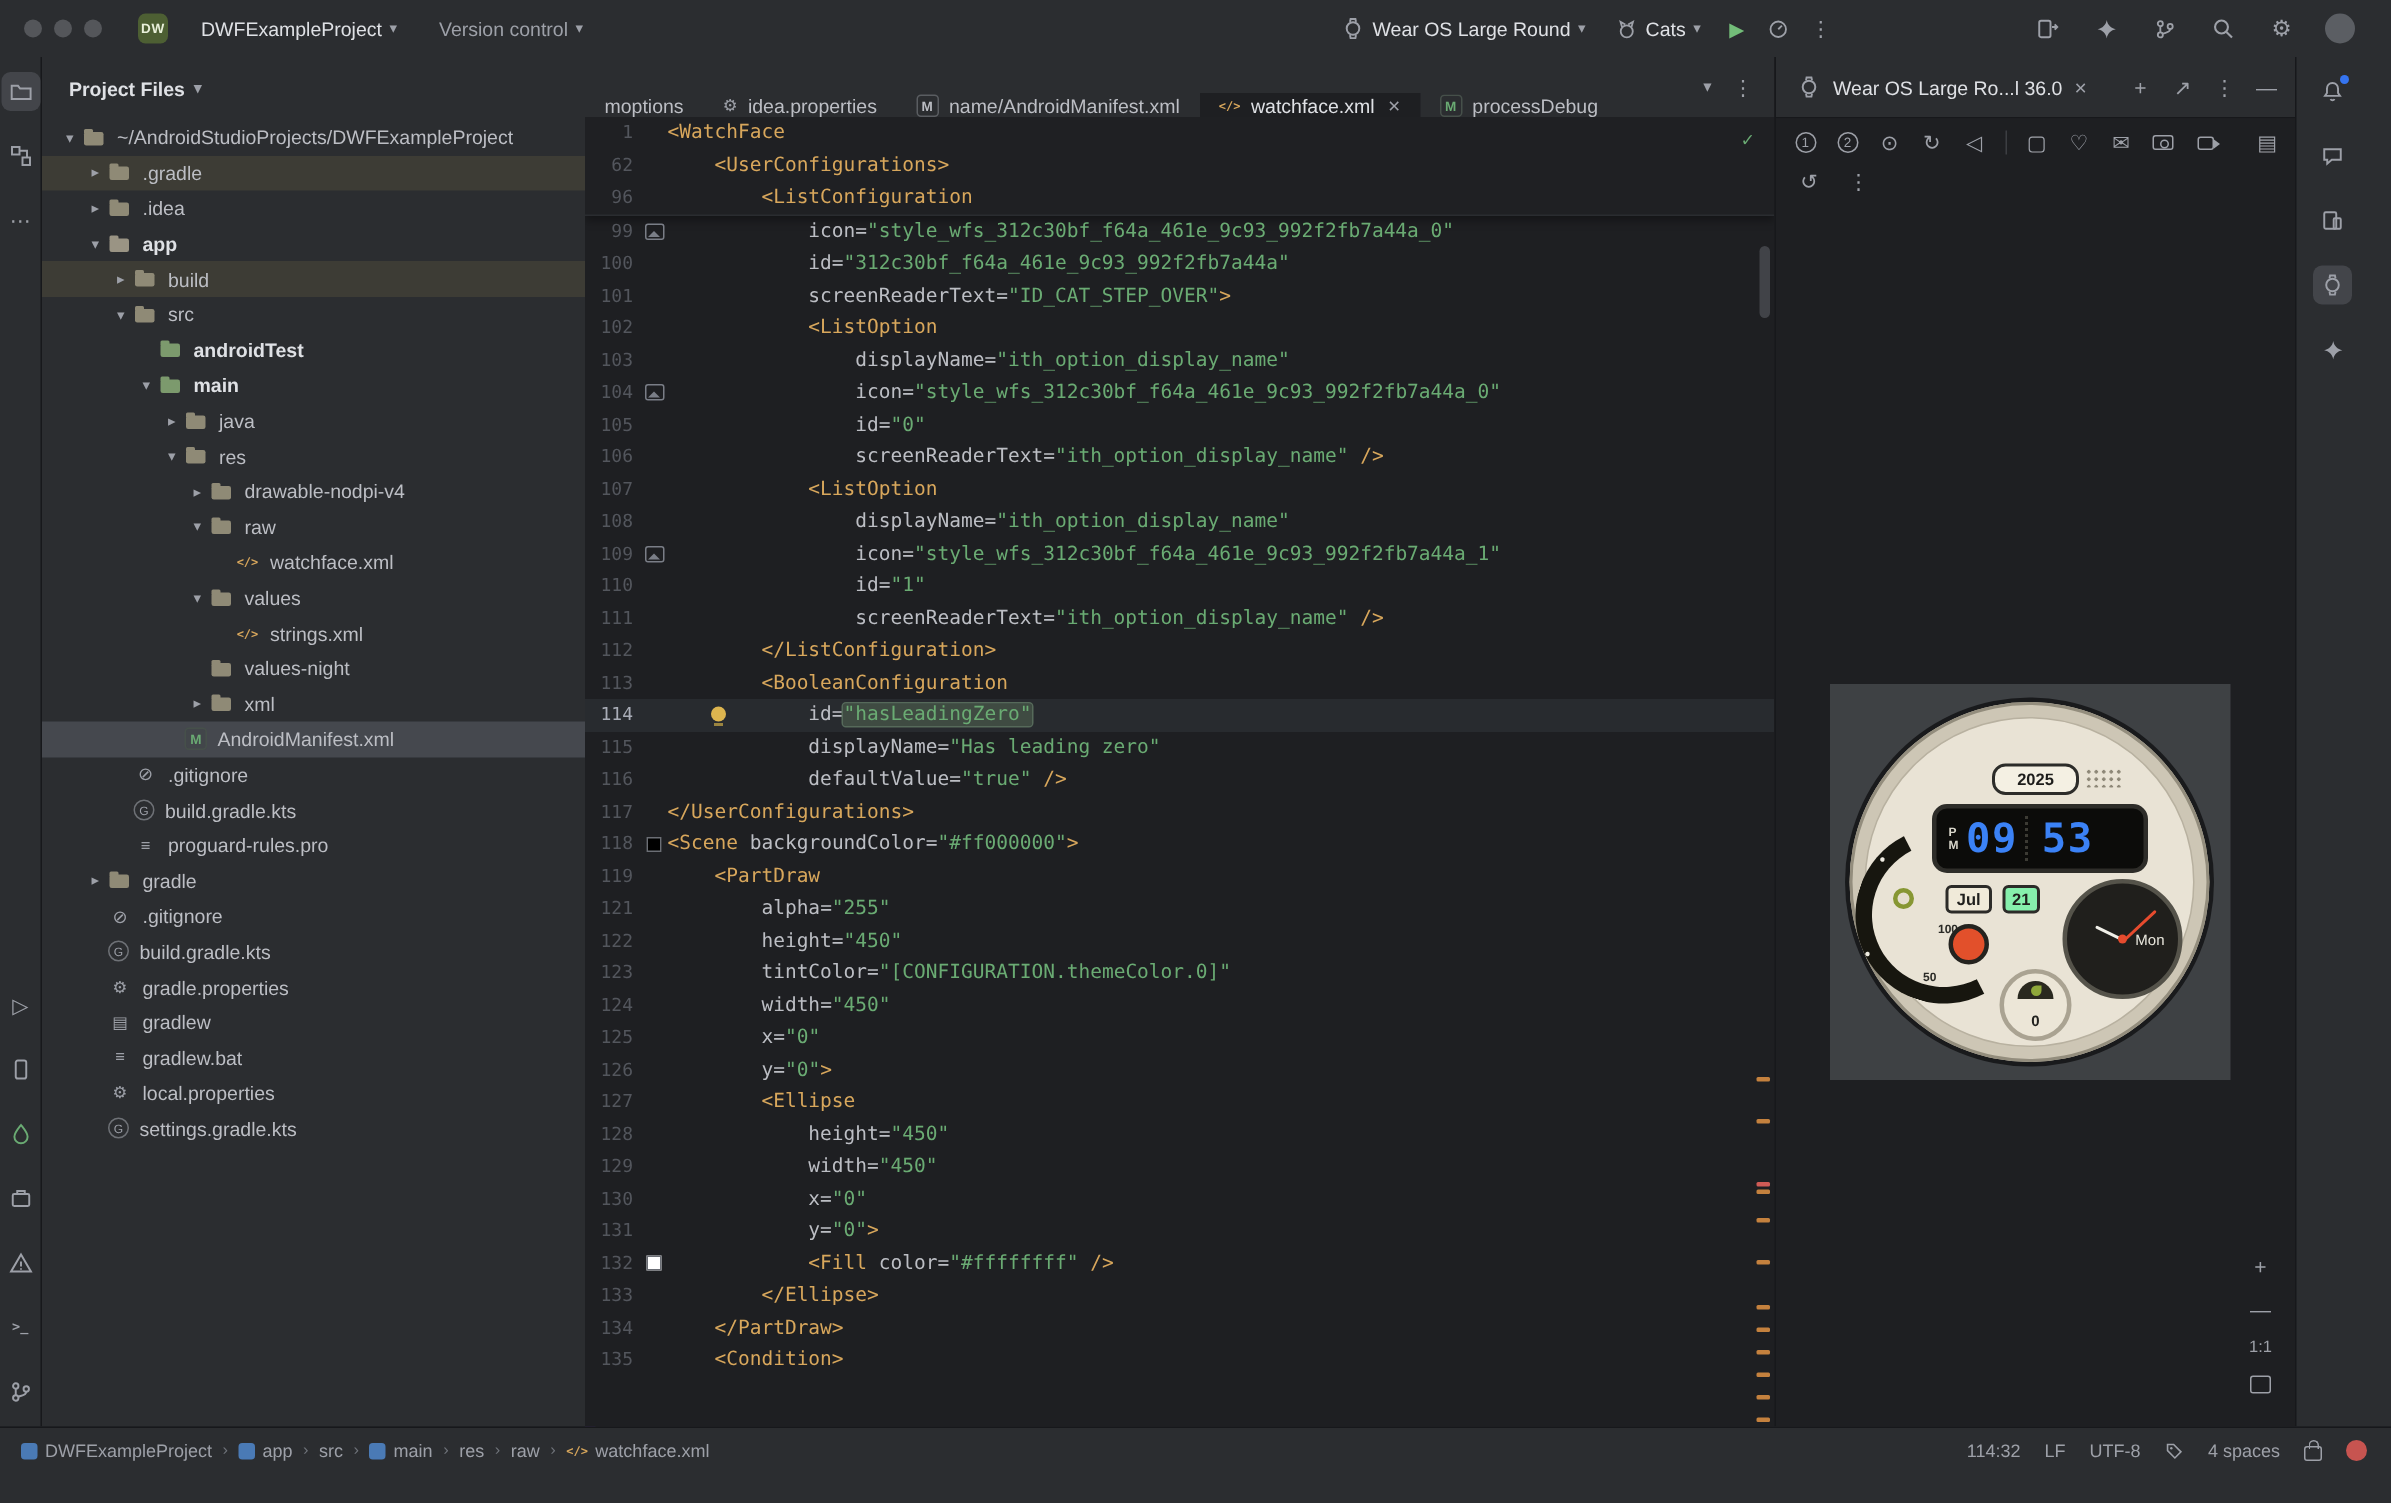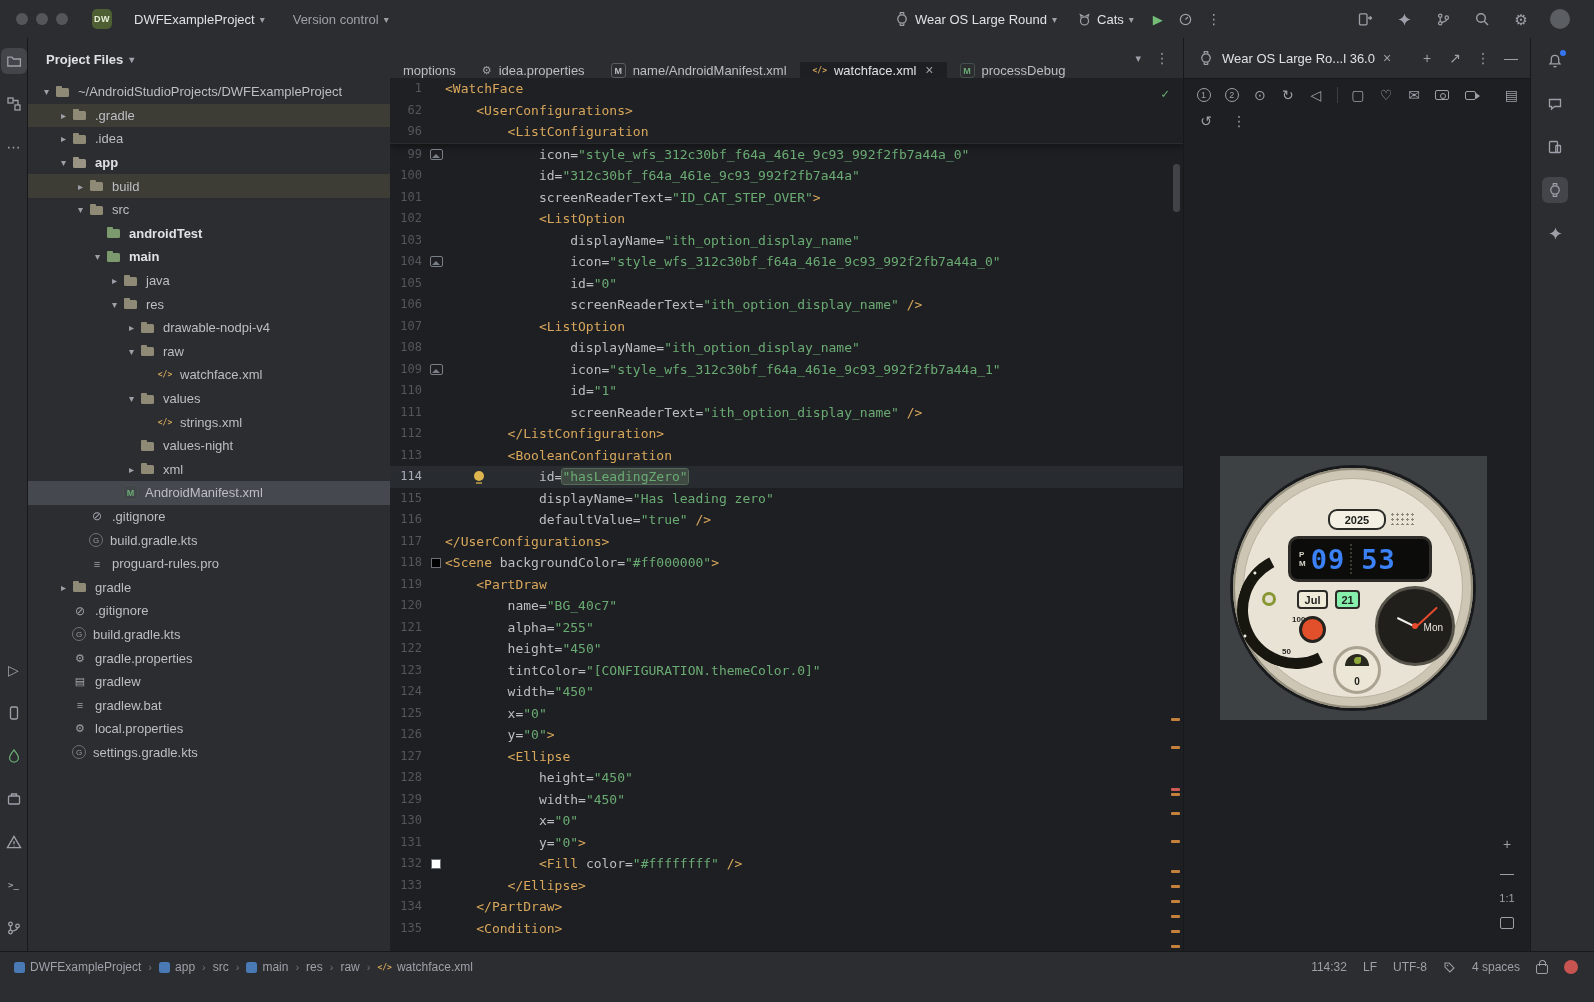--- a/index.html
+++ b/index.html
@@ -546,21 +546,20 @@
           <div class="crow"><span class="lnum">110</span><span class="gslot"></span><span class="codetext"><span class="ind" style="width: 16ch;"></span><span class="tk-a">id</span><span class="tk-p">=</span><span class="tk-s">"1"</span></span></div>
           <div class="crow"><span class="lnum">111</span><span class="gslot"></span><span class="codetext"><span class="ind" style="width: 16ch;"></span><span class="tk-a">screenReaderText</span><span class="tk-p">=</span><span class="tk-s">"ith_option_display_name"</span><span class="tk-t"> /&gt;</span></span></div>
           <div class="crow"><span class="lnum">112</span><span class="gslot"></span><span class="codetext"><span class="ind" style="width: 8ch;"></span><span class="tk-t">&lt;/ListConfiguration&gt;</span></span></div>
           <div class="crow"><span class="lnum">113</span><span class="gslot"></span><span class="codetext"><span class="ind" style="width: 8ch;"></span><span class="tk-t">&lt;BooleanConfiguration</span></span></div>
           <div class="crow cur"><span class="lnum">114</span><span class="gslot"></span><span class="bulb"></span><span class="codetext"><span class="ind" style="width: 12ch;"></span><span class="tk-a">id</span><span class="tk-p">=</span><span class="tk-s tk-hl">"hasLeadingZero"</span></span></div>
           <div class="crow"><span class="lnum">115</span><span class="gslot"></span><span class="codetext"><span class="ind" style="width: 12ch;"></span><span class="tk-a">displayName</span><span class="tk-p">=</span><span class="tk-s">"Has leading zero"</span></span></div>
           <div class="crow"><span class="lnum">116</span><span class="gslot"></span><span class="codetext"><span class="ind" style="width: 12ch;"></span><span class="tk-a">defaultValue</span><span class="tk-p">=</span><span class="tk-s">"true"</span><span class="tk-t"> /&gt;</span></span></div>
           <div class="crow"><span class="lnum">117</span><span class="gslot"></span><span class="codetext"><span class="ind" style="width: 0ch;"></span><span class="tk-t">&lt;/UserConfigurations&gt;</span></span></div>
           <div class="crow"><span class="lnum">118</span><span class="gslot"><span class="gswatch" style="background: rgb(0, 0, 0);"></span></span><span class="codetext"><span class="ind" style="width: 0ch;"></span><span class="tk-t">&lt;Scene </span><span class="tk-a">backgroundColor</span><span class="tk-p">=</span><span class="tk-s">"#ff000000"</span><span class="tk-t">&gt;</span></span></div>
           <div class="crow"><span class="lnum">119</span><span class="gslot"></span><span class="codetext"><span class="ind" style="width: 4ch;"></span><span class="tk-t">&lt;PartDraw</span></span></div>
-          <div class="crow"><span class="lnum">120</span><span class="gslot"></span><span class="codetext"><span class="ind" style="width: 8ch;"></span><span class="tk-a">name</span><span class="tk-p">=</span><span class="tk-s">"BG_40c7"</span></span></div>
           <div class="crow"><span class="lnum">121</span><span class="gslot"></span><span class="codetext"><span class="ind" style="width: 8ch;"></span><span class="tk-a">alpha</span><span class="tk-p">=</span><span class="tk-s">"255"</span></span></div>
           <div class="crow"><span class="lnum">122</span><span class="gslot"></span><span class="codetext"><span class="ind" style="width: 8ch;"></span><span class="tk-a">height</span><span class="tk-p">=</span><span class="tk-s">"450"</span></span></div>
           <div class="crow"><span class="lnum">123</span><span class="gslot"></span><span class="codetext"><span class="ind" style="width: 8ch;"></span><span class="tk-a">tintColor</span><span class="tk-p">=</span><span class="tk-s">"[CONFIGURATION.themeColor.0]"</span></span></div>
           <div class="crow"><span class="lnum">124</span><span class="gslot"></span><span class="codetext"><span class="ind" style="width: 8ch;"></span><span class="tk-a">width</span><span class="tk-p">=</span><span class="tk-s">"450"</span></span></div>
           <div class="crow"><span class="lnum">125</span><span class="gslot"></span><span class="codetext"><span class="ind" style="width: 8ch;"></span><span class="tk-a">x</span><span class="tk-p">=</span><span class="tk-s">"0"</span></span></div>
           <div class="crow"><span class="lnum">126</span><span class="gslot"></span><span class="codetext"><span class="ind" style="width: 8ch;"></span><span class="tk-a">y</span><span class="tk-p">=</span><span class="tk-s">"0"</span><span class="tk-t">&gt;</span></span></div>
           <div class="crow"><span class="lnum">127</span><span class="gslot"></span><span class="codetext"><span class="ind" style="width: 8ch;"></span><span class="tk-t">&lt;Ellipse</span></span></div>
           <div class="crow"><span class="lnum">128</span><span class="gslot"></span><span class="codetext"><span class="ind" style="width: 12ch;"></span><span class="tk-a">height</span><span class="tk-p">=</span><span class="tk-s">"450"</span></span></div>
           <div class="crow"><span class="lnum">129</span><span class="gslot"></span><span class="codetext"><span class="ind" style="width: 12ch;"></span><span class="tk-a">width</span><span class="tk-p">=</span><span class="tk-s">"450"</span></span></div>
           <div class="crow"><span class="lnum">130</span><span class="gslot"></span><span class="codetext"><span class="ind" style="width: 12ch;"></span><span class="tk-a">x</span><span class="tk-p">=</span><span class="tk-s">"0"</span></span></div>

